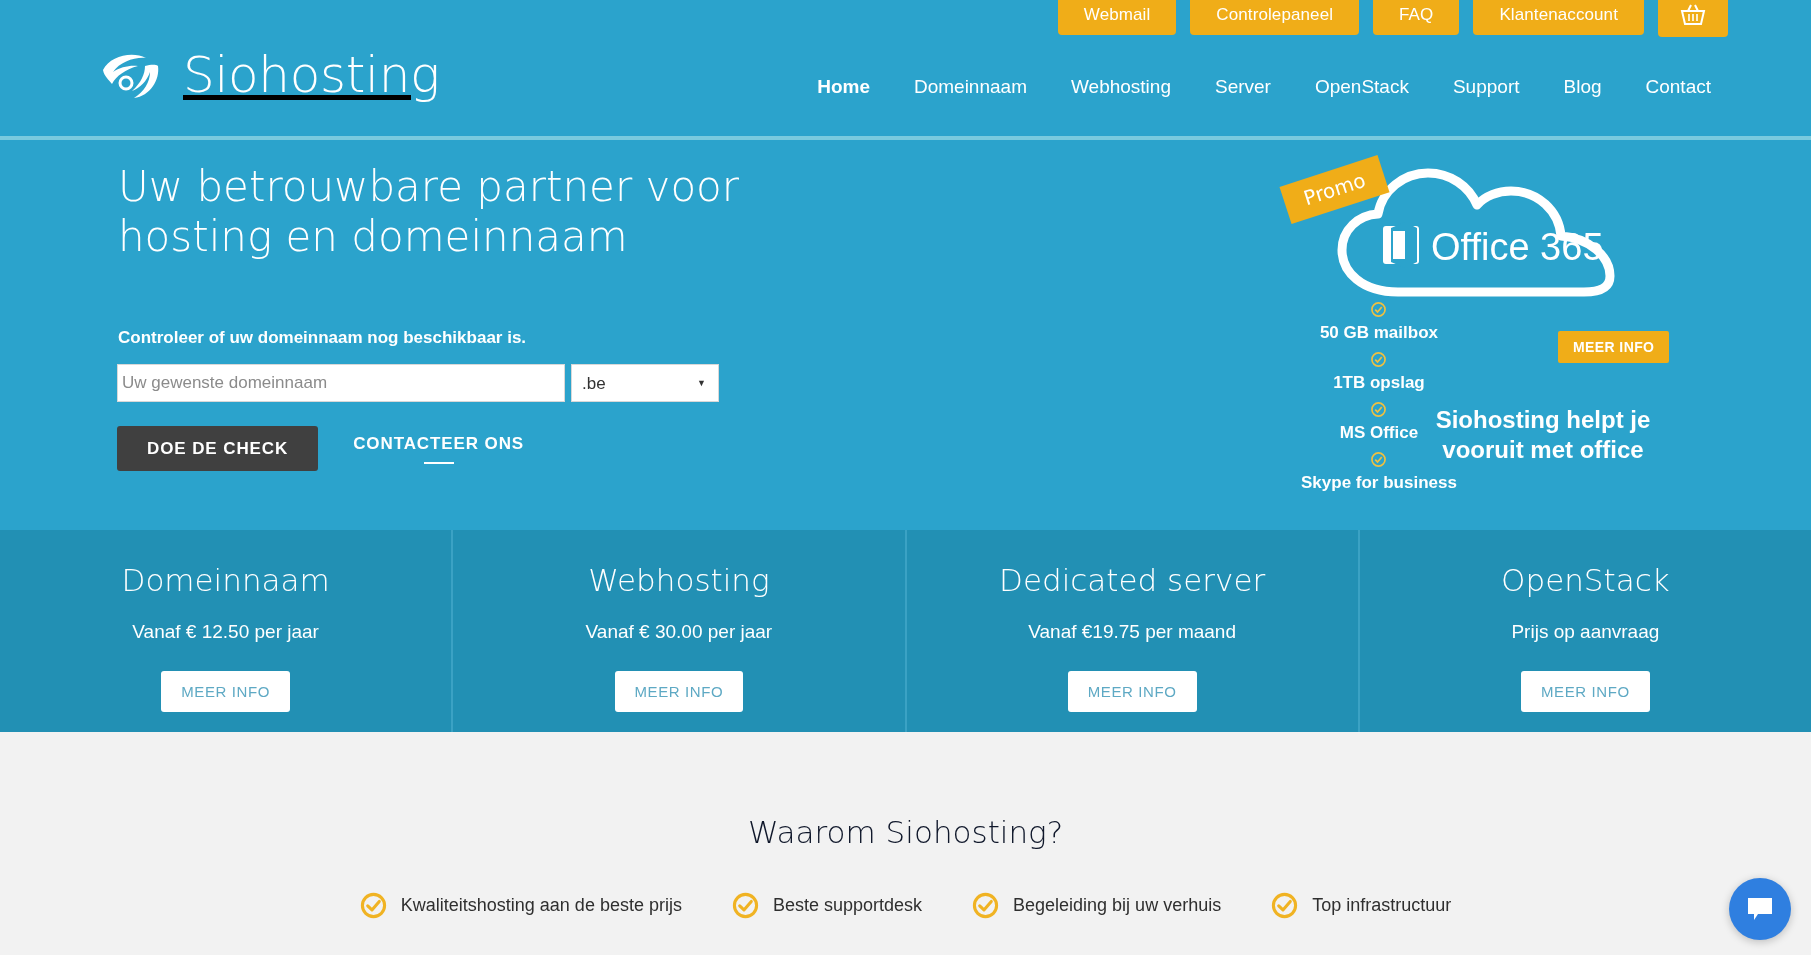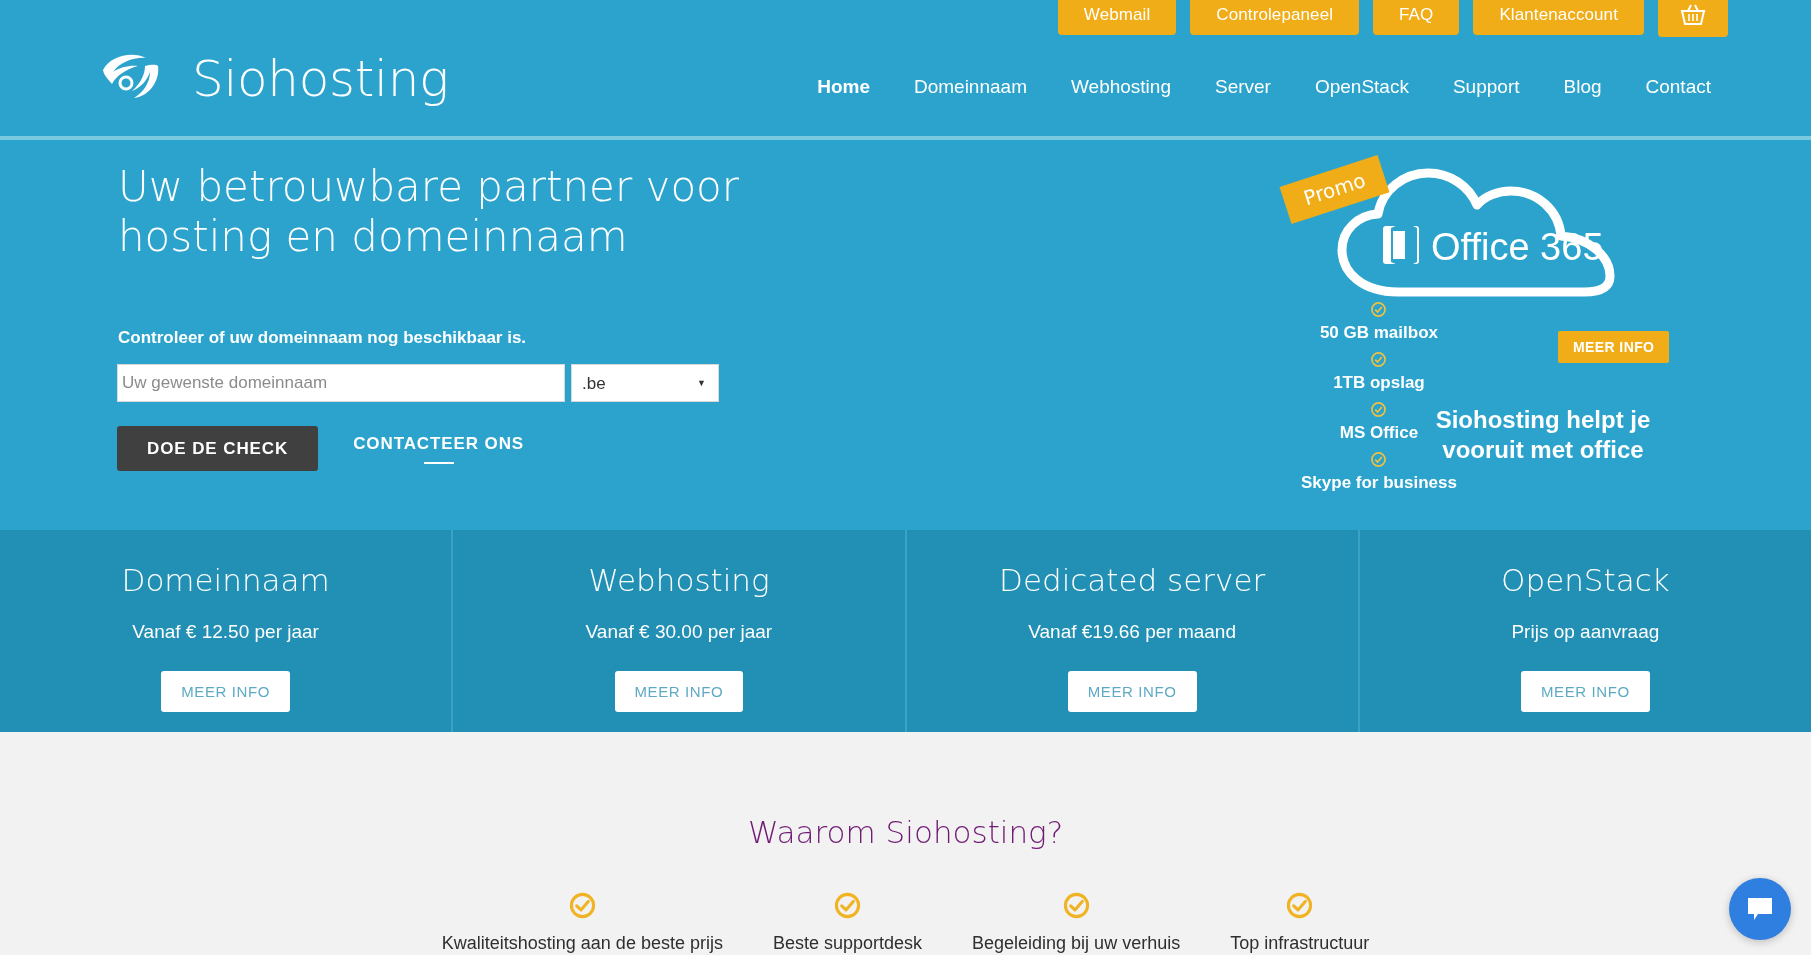--- a/index.html
+++ b/index.html
@@ -65,23 +65,24 @@
     width: 1811px;
     height: 4px;
     background: #79cade;
     z-index: 5;
   }
   .logo {
     position: absolute;
     left: 100px;
     top: 50px;
     display: flex;
-    align-items: flex-end;
-    gap: 30px;
-    cursor: pointer;
+    align-items: flex-start;
+    gap: 21px;
+    cursor: pointer;
+    text-decoration: underline;
   }
   .logo-mark { width: 62px; height: 54px; display:block; }
   .logo-text {
     color: #ffffff;
     font-size: 50px;
     font-weight: 300;
     line-height: 1;
     letter-spacing: -0.3px;
     font-family: "DejaVu Sans", sans-serif;
   }
@@ -328,21 +329,21 @@
     top: 732px; left: 0;
     width: 1811px;
     height: 223px;
     background: #f2f2f2;
   }
   .why-title {
     position: absolute;
     top: 82px;
     width: 100%;
     text-align: center;
-    color: #701a75;
+    color: #0f172a;
     font-size: 31px;
     font-weight: 300;
     font-family: "DejaVu Sans", sans-serif;
   }
   .why-list {
     position: absolute;
     top: 160px;
     left: 0;
     width: 1811px;
     display: flex;
@@ -350,21 +351,20 @@
     gap: 50px;
     list-style: none;
   }
   .why-list li {
     display: flex;
     align-items: center;
     gap: 14px;
     color: #2f2f2f;
     font-size: 18px;
     white-space: nowrap;
-    flex-direction: column;
   }
   .big-check { display:block; width: 27px; height: 27px; flex: none; }
 
   
   .chat-btn {
     position: absolute;
     right: 20px;
     bottom: 15px;
     width: 62px; height: 62px;
     border-radius: 50%;
@@ -521,21 +521,21 @@
     <div class="card-price">Vanaf € 12.50 per jaar</div>
     <button class="card-btn">MEER INFO</button>
   </div>
   <div class="card">
     <div class="card-title">Webhosting</div>
     <div class="card-price">Vanaf € 30.00 per jaar</div>
     <button class="card-btn">MEER INFO</button>
   </div>
   <div class="card">
     <div class="card-title">Dedicated server</div>
-    <div class="card-price">Vanaf €19.66 per maand</div>
+    <div class="card-price">Vanaf €19.75 per maand</div>
     <button class="card-btn">MEER INFO</button>
   </div>
   <div class="card">
     <div class="card-title">OpenStack</div>
     <div class="card-price">Prijs op aanvraag</div>
     <button class="card-btn">MEER INFO</button>
   </div>
 </div>
 
 <div class="why">

